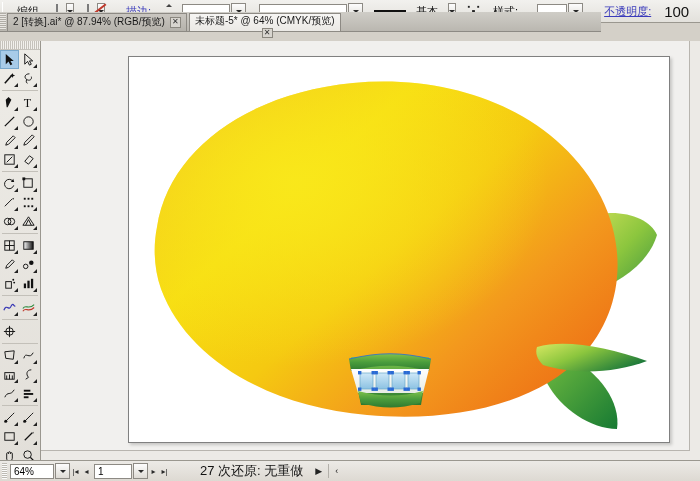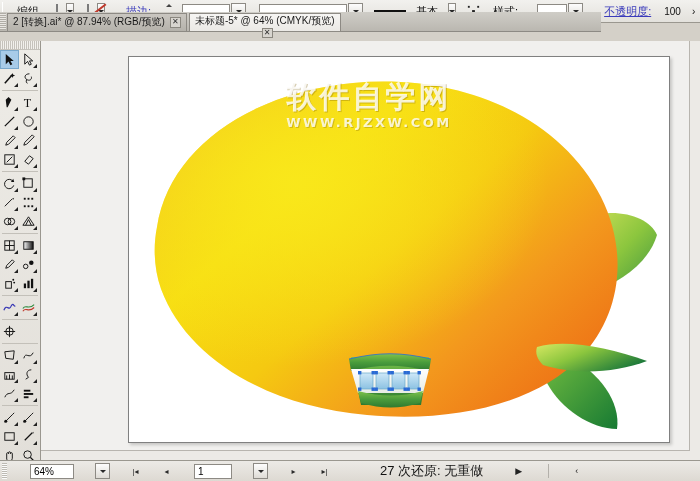--- a/index.html
+++ b/index.html
@@ -35,21 +35,21 @@
   .spin{width:9px;height:15px;margin-left:4px;display:flex;flex-direction:column;
     justify-content:space-between;}
   .spin i{display:block;width:0;height:0;margin:0 auto;}
   .spin i.up{border-left:3px solid transparent;border-right:3px solid transparent;border-bottom:3px solid #444;}
   .spin i.dn{border-left:3px solid transparent;border-right:3px solid transparent;border-top:3px solid #444;}
   .field{height:15px;border:1px solid #8d8a84;background:#fff;
     display:flex;align-items:center;font-size:10px;padding:0 2px;box-sizing:border-box;}
   .fieldwrap{display:flex;align-items:center;margin-left:3px;}
   .strokeline{width:34px;height:15px;display:flex;align-items:center;margin-left:4px;}
   .strokeline b{display:block;width:32px;height:2px;background:#111;}
-  .num{font-size:10px;color:#111;margin:12px 2px;}
+  .num{font-size:15px;color:#111;margin:12px 2px;}
   .ic{width:15px;height:15px;margin:0 3px;display:flex;align-items:center;justify-content:center;}
 
   
   .tabbar{
     position:absolute;left:0;top:12px;width:601px;height:19px;
     background:linear-gradient(#cfcdc7,#bab7b0);
     border-bottom:1px solid #8d8a84;display:flex;align-items:center;
   }
   .tabgrip{width:6px;height:17px;
     background:repeating-linear-gradient(#b0ada6 0 1px,#e9e7e3 1px 2px);margin-right:1px;}
@@ -109,21 +109,21 @@
   
   .vscroll{position:absolute;right:0;top:41px;width:10px;height:420px;
     background:#eceae6;border-left:1px solid #b8b5af;}
   .hscroll{position:absolute;left:41px;bottom:20px;width:649px;height:10px;
     background:#eceae6;border-top:1px solid #b8b5af;}
 
   
   .status{
     position:absolute;left:0;bottom:0;width:700px;height:20px;
     background:linear-gradient(#eceae6,#ddd9d2);
-    border-top:1px solid #9a978f;display:flex;align-items:center;gap:20px;
+    border-top:1px solid #9a978f;display:flex;align-items:center;
   }
   .st-grip{width:5px;height:16px;margin:0 3px 0 2px;
     background:repeating-linear-gradient(#bdbab3 0 1px,#fbfbfa 1px 2px);}
   .st-zoom{width:44px;height:15px;border:1px solid #8d8a84;background:#fff;
     display:flex;align-items:center;padding-left:3px;font-size:10px;box-sizing:border-box;}
   .st-page{width:38px;height:15px;border:1px solid #8d8a84;background:#fff;
     display:flex;align-items:center;padding-left:3px;font-size:10px;box-sizing:border-box;margin-left:2px;}
   .navbtn{width:11px;height:14px;display:flex;align-items:center;justify-content:center;
     font-size:8px;color:#2a2a2a;}
   .st-text{margin-left:30px;font-size:13px;color:#111;white-space:nowrap;}
@@ -618,24 +618,20 @@
               <rect x="258.5" y="330.5" width="3.4" height="3.4"></rect>
             <rect x="261.5" y="330.5" width="3.4" height="3.4"></rect>
               <rect x="274.5" y="330.5" width="3.4" height="3.4"></rect>
             <rect x="277.5" y="330.5" width="3.4" height="3.4"></rect>
               <rect x="288.5" y="330.5" width="3.4" height="3.4"></rect>
           </g>
           <path d="M220 302 C250 295 272 295 302 302" fill="none" stroke="#2a6ad4" stroke-width="0.8"></path>
         </g>
       </svg>
 
-      <div class="watermark">
-        <div class="wm1">软件自学网</div>
-        <div class="wm2">WWW.RJZXW.COM</div>
-      </div>
     </div>
   </div>
 
   <div class="vscroll"></div>
   <div class="hscroll"></div>
 
   <div class="status">
     <div class="st-grip"></div>
     <div class="st-zoom">64%</div>
     <div class="dd"></div>

